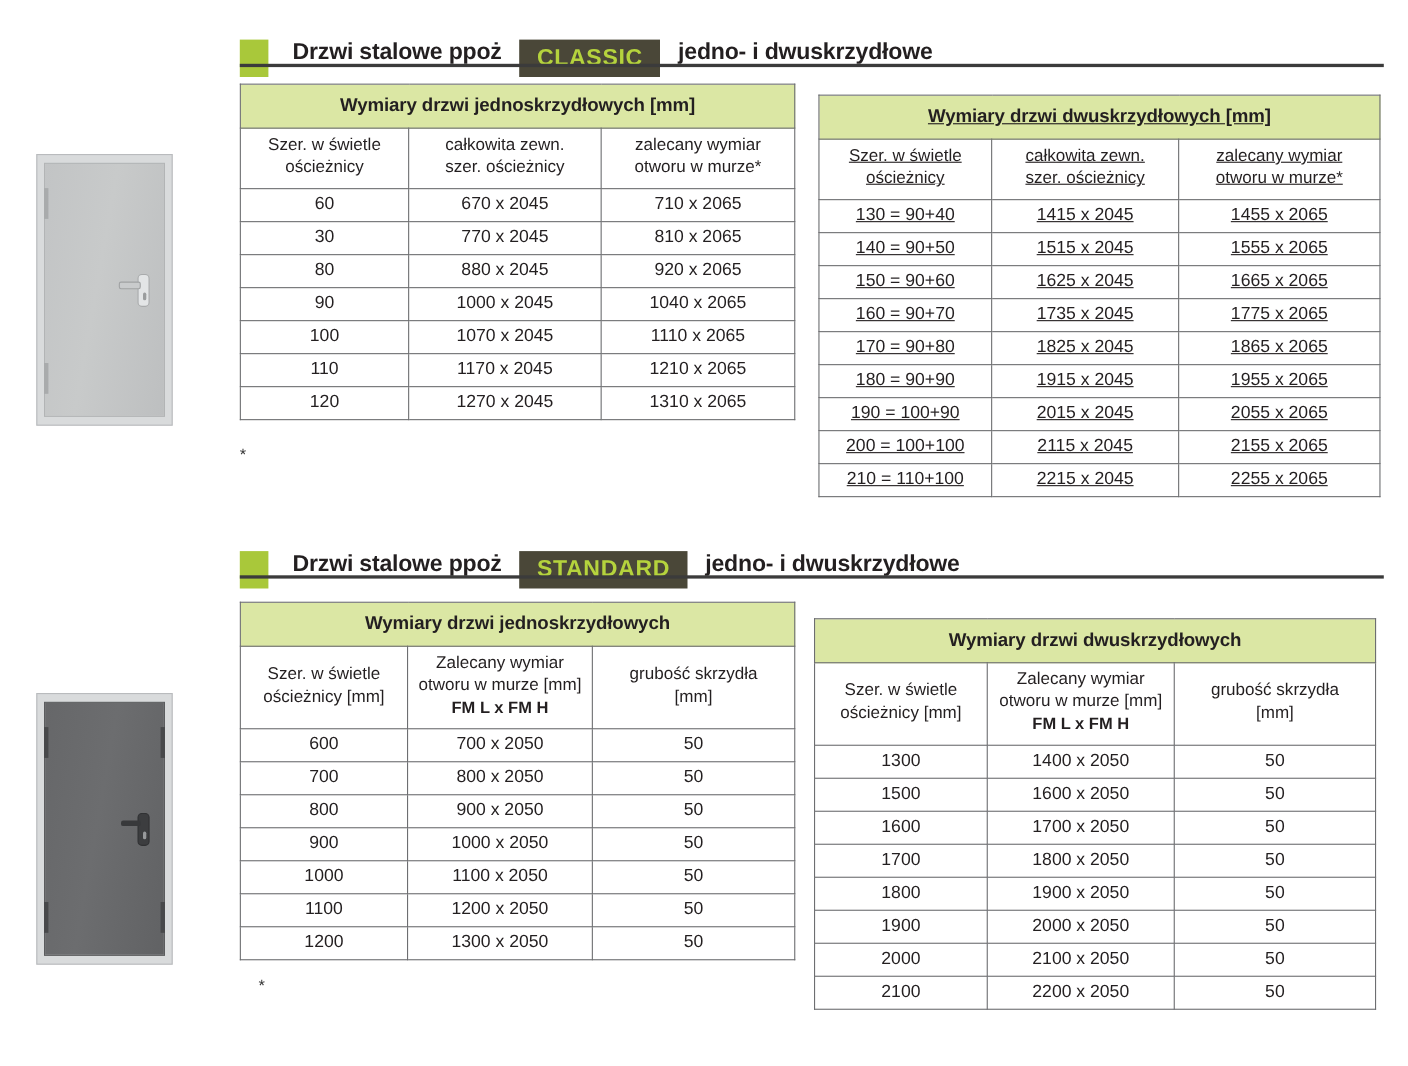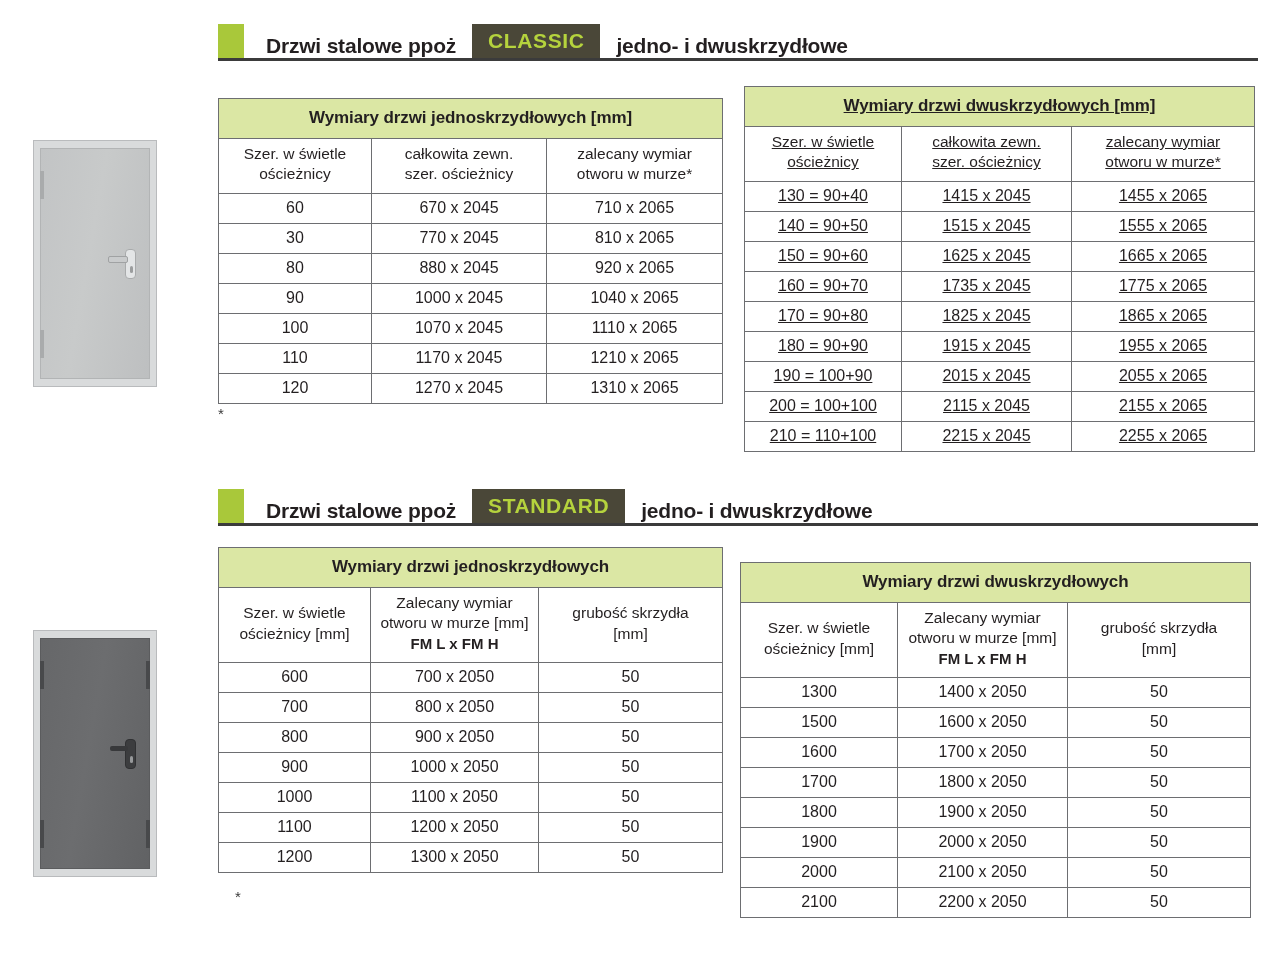--- a/index.html
+++ b/index.html
@@ -13,22 +13,23 @@
     position: relative;
     font-family: "Liberation Sans", "DejaVu Sans", sans-serif;
     color: #231f20;
     overflow: hidden;
   }
 
   
   .section-header {
     position: absolute;
     display: flex;
-    align-items: flex-end;
+    align-items: flex-start;
     height: 34px;
+    margin-top: 12px;
   }
   .sh-swatch {
     width: 26px;
     height: 34px;
     background: #a9c83a;
     flex: 0 0 auto;
   }
   .sh-title {
     font-size: 21px;
     font-weight: bold;
@@ -182,21 +183,21 @@
   <div class="door-frame"></div>
   <div class="door-leaf light">
     <div class="hinge light" style="left:-1px; top:22px;"></div>
     <div class="hinge light" style="left:-1px; bottom:20px;"></div>
     <div class="handle-plate light" style="right:13px; top:100px; height:28px;"></div>
     <div class="keyhole light" style="right:16px; top:117px;"></div>
     <div class="handle-lever light" style="right:21px; top:107px; width:18px;"></div>
   </div>
 </div>
 
-<table class="dim-table" style="left:218px; top:98px; width:504px;">
+<table class="dim-table" style="left:218px; top:76px; width:504px;">
   <colgroup>
       <col style="width:153px">
       <col style="width:175px">
       <col style="width:176px">
     </colgroup>
   <thead>
     <tr>
       <th class="cap" colspan="3">Wymiary drzwi jednoskrzydłowych [mm]</th>
     </tr>
     <tr>

